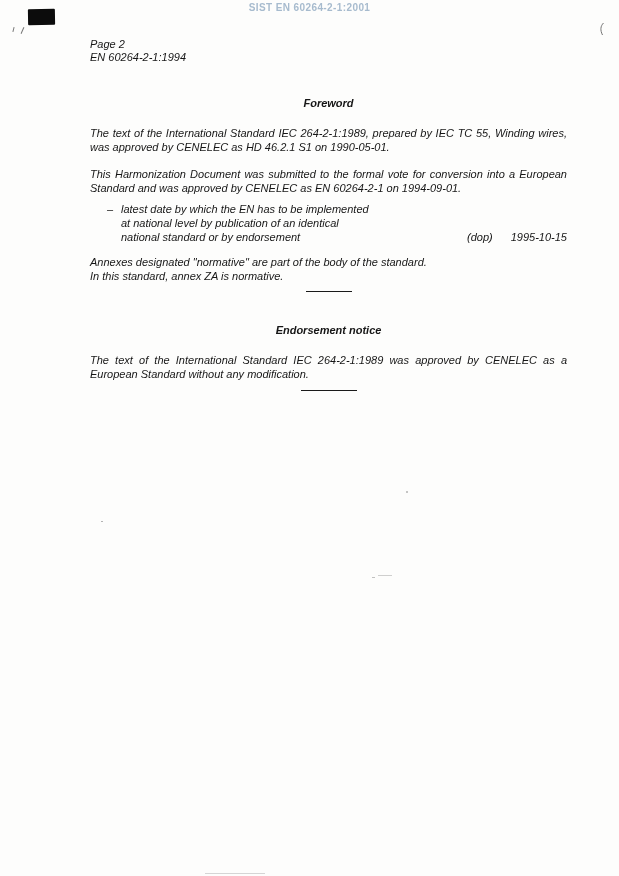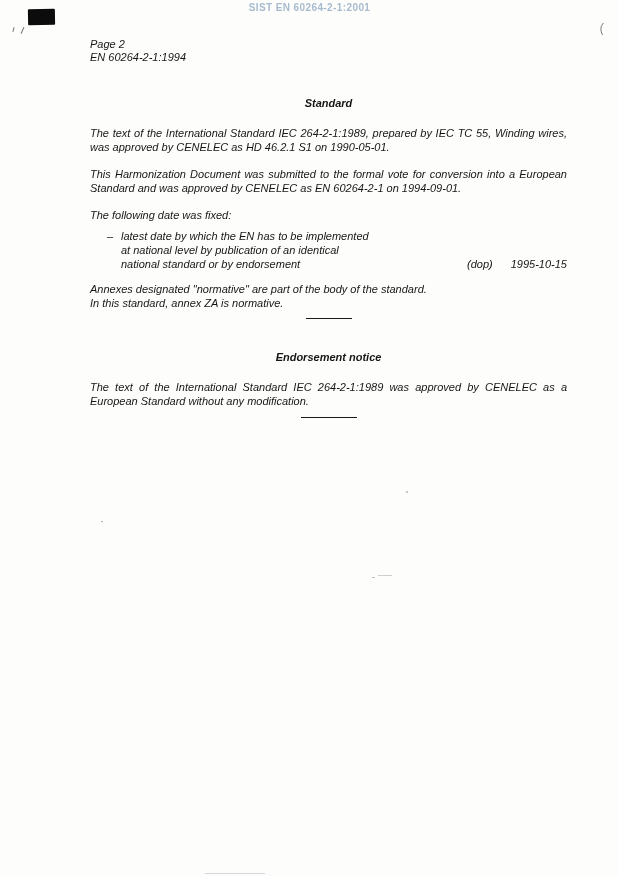--- a/index.html
+++ b/index.html
@@ -182,27 +182,26 @@
   <div class="speck s4"></div>
   <div class="bottom-smudge"></div>
 
   <div class="content">
 
     <div class="page-id">
       <div>Page 2</div>
       <div>EN 60264-2-1:1994</div>
     </div>
 
-    <h2 class="section-title">Standard</h2>
+    <h2 class="section-title">Foreword</h2>
 
     <p class="para first just">The text of the International Standard IEC 264-2-1:1989, prepared by IEC TC 55, Winding wires, was approved by CENELEC as HD 46.2.1 S1 on 1990-05-01.</p>
 
     <p class="para just">This Harmonization Document was submitted to the formal vote for conversion into a European Standard and was approved by CENELEC as EN 60264-2-1 on 1994-09-01.</p>
 
-    <p class="para">The following date was fixed:</p>
 
     <div class="date-row">
       <span class="dash">–</span>
       <span class="date-text">
         <span class="dline">latest date by which the EN has to be implemented</span>
         <span class="dline">at national level by publication of an identical</span>
         <span class="dline">national standard or by endorsement</span>
       </span>
       <span class="spacer"></span>
       <span class="dop">(dop)</span>

